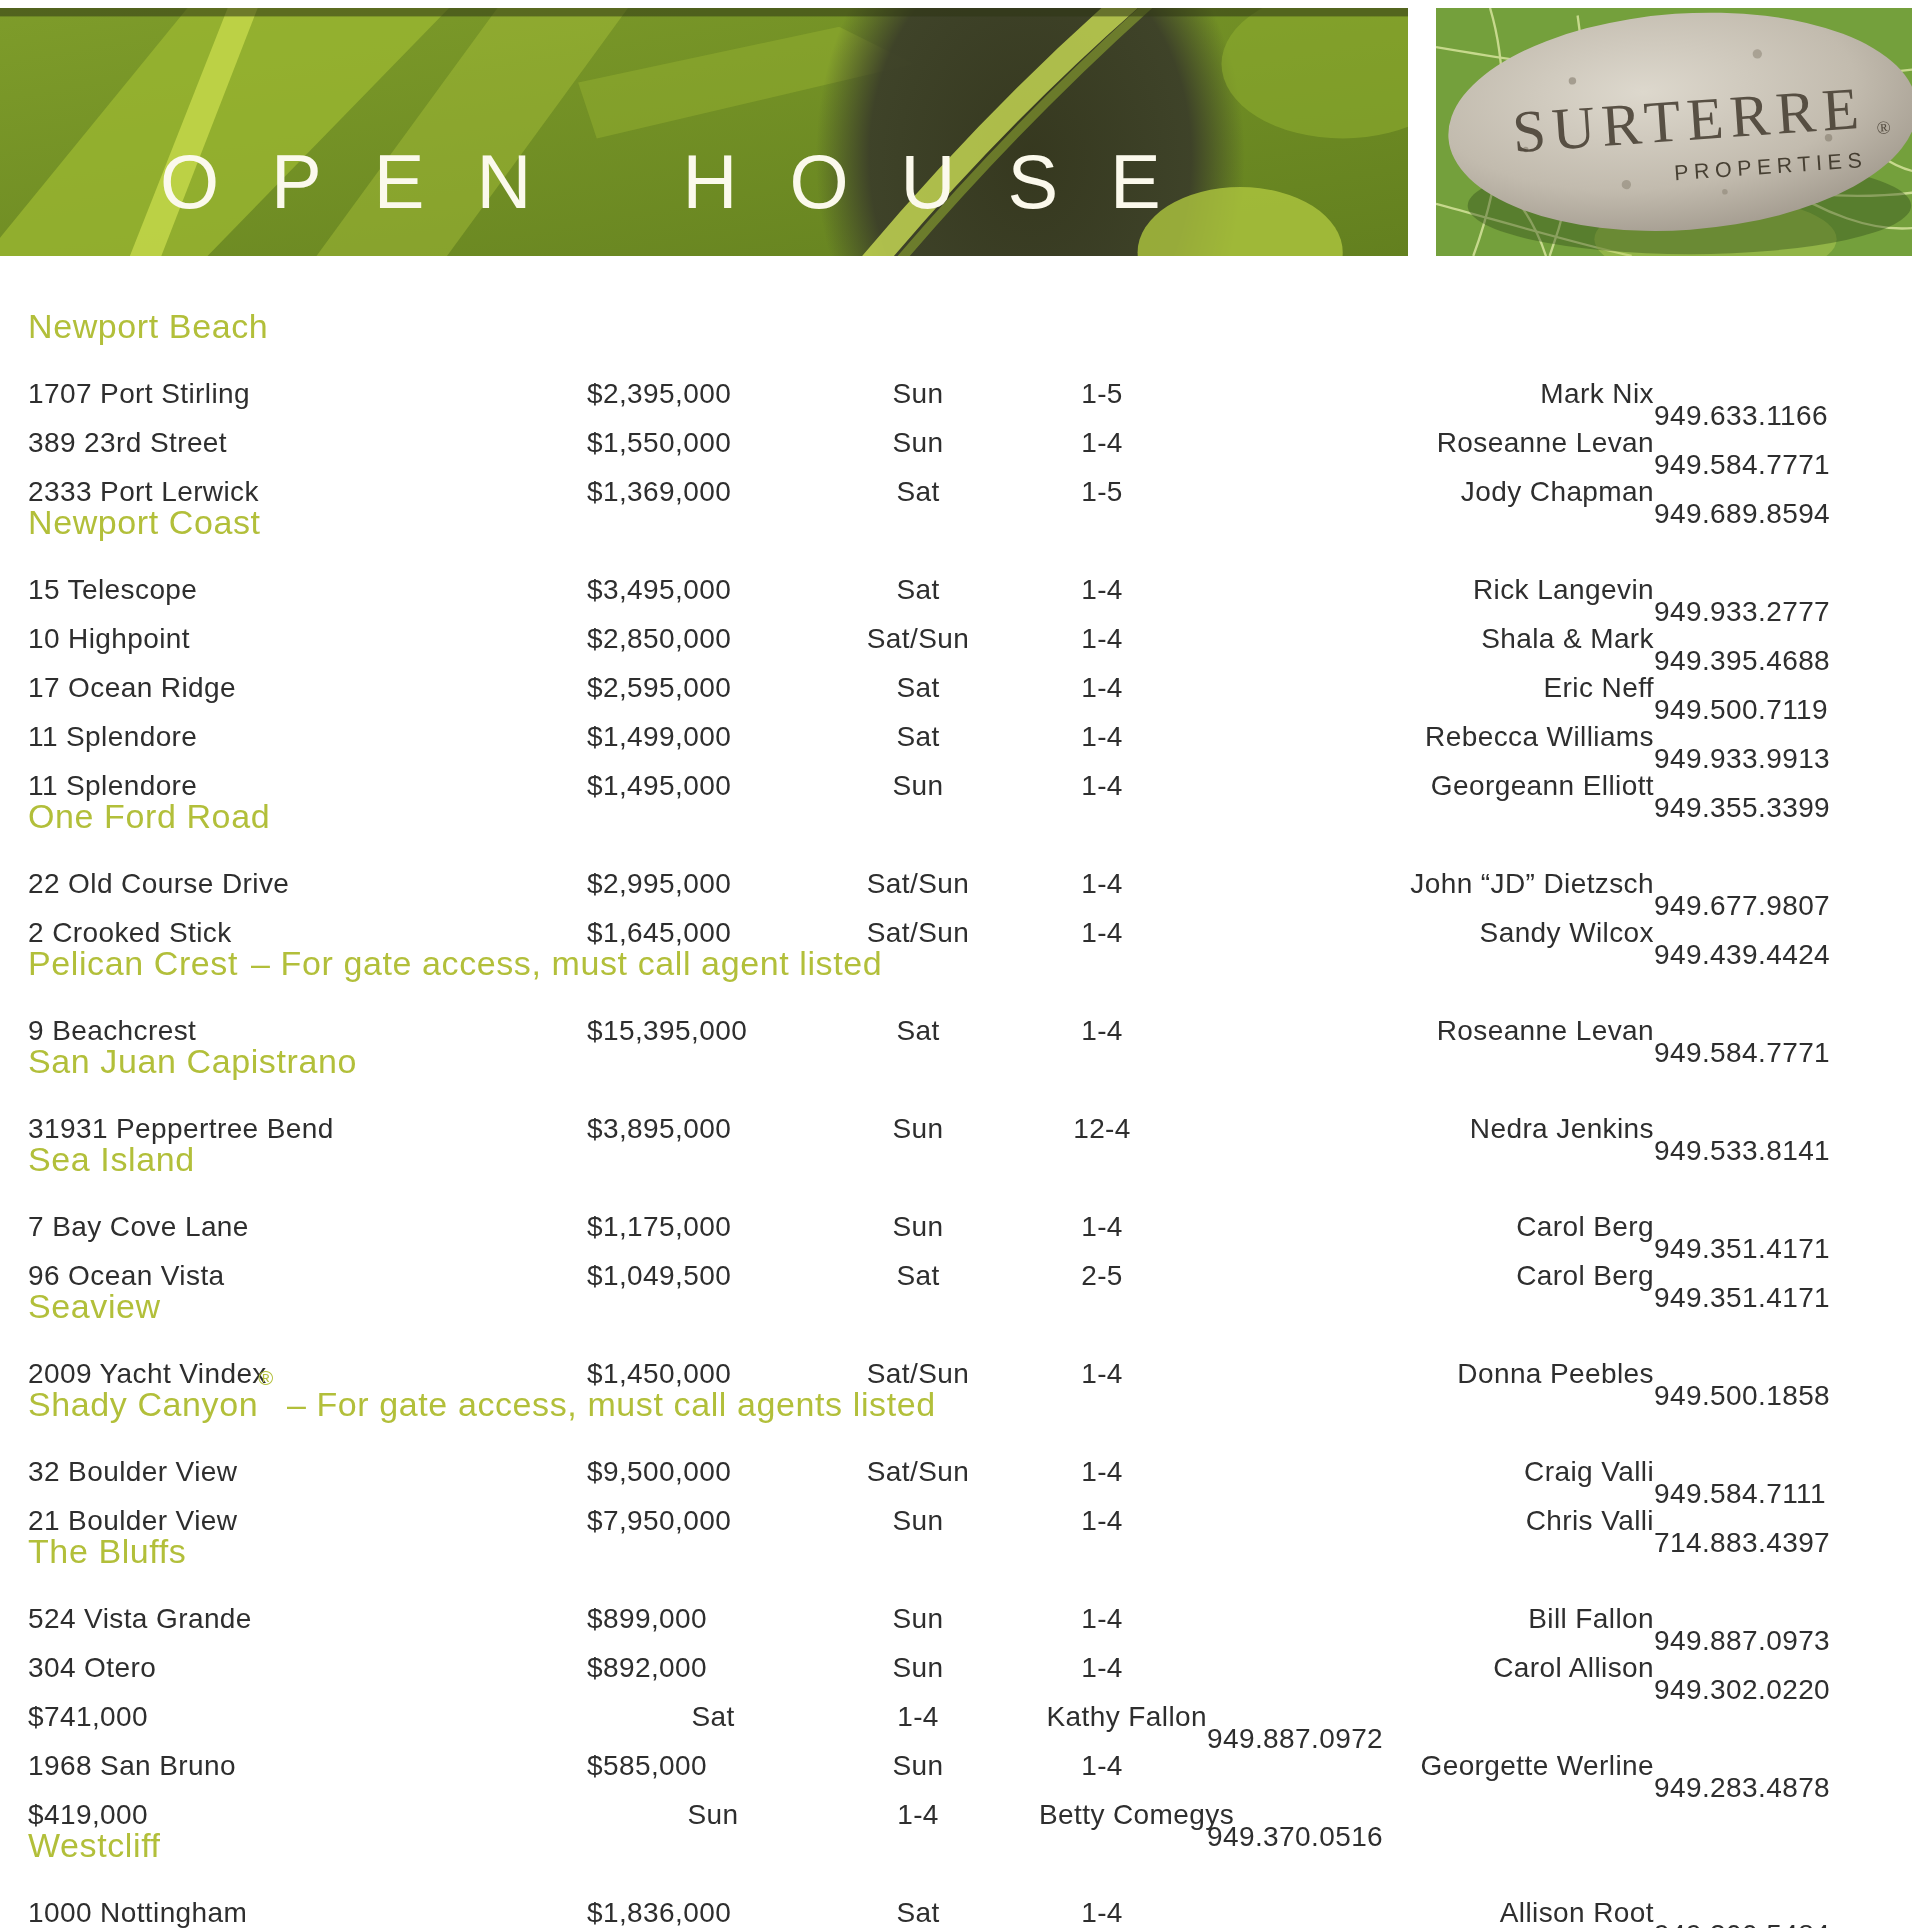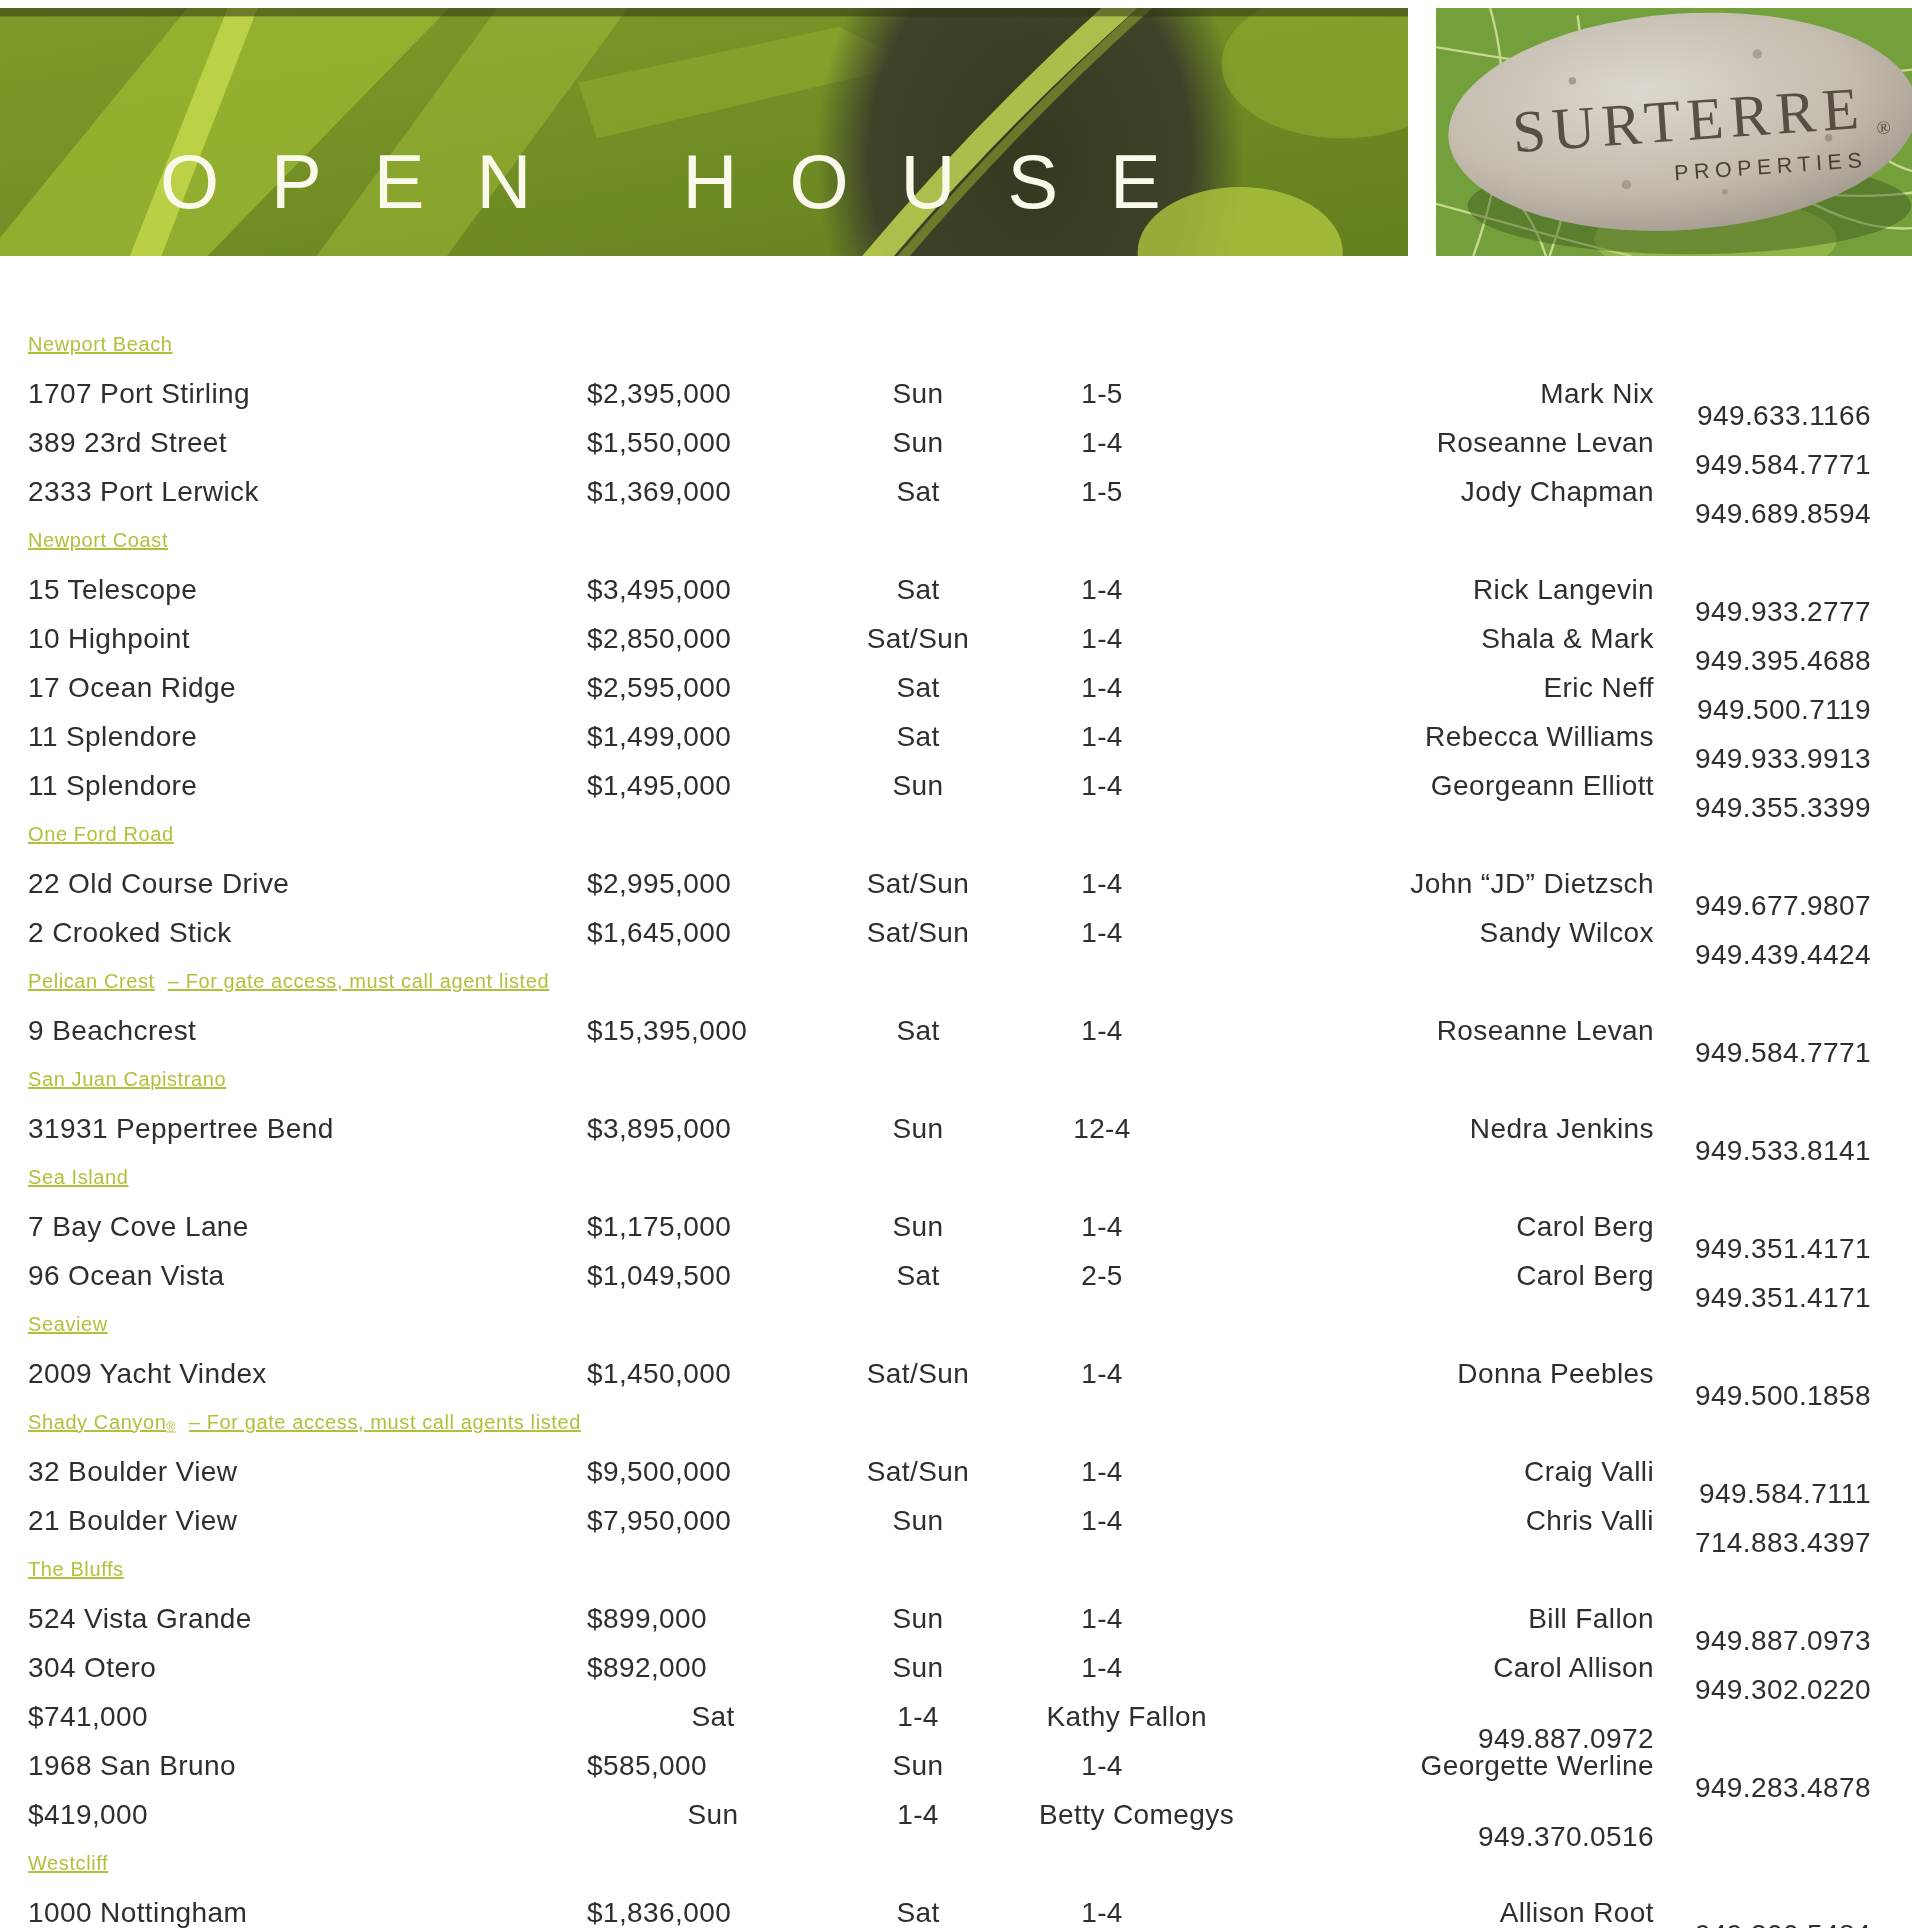--- a/index.html
+++ b/index.html
@@ -16,33 +16,33 @@
     position:absolute; left:160px; top:136px;
     font-size:76px; font-weight:400; letter-spacing:52px; word-spacing:26px;
     color:#fbf9ec; white-space:nowrap; line-height:1;
   }
   .logo { position:relative; flex:1 1 auto; height:248px; overflow:hidden; }
   .logo svg { position:absolute; left:0; top:0; width:100%; height:100%; }
 
   
   .listings { position:absolute; top:307px; left:0; width:1913px; box-sizing:border-box; padding:0 42px 0 28px; }
   .section-heading {
-    height:49px; display:flex; align-items:flex-end;
-    font-size:20px; color:#b2bf3a; letter-spacing:0.6px; white-space:nowrap;text-decoration:underline;
+    height:49px; display:flex; align-items:flex-start;
+    font-size:34px; color:#b2bf3a; letter-spacing:0.6px; white-space:nowrap;
   }
   .section-heading sup { font-size:60%; vertical-align:super; line-height:0; transform:translateY(-7.5px); }
   .section-heading .note { margin-left:13px; }
   .listing-row {
     height:49px; display:grid;
     grid-template-columns:559px 252px 158px 210px 447px 1fr;
     align-items:center; font-size:28px; color:#2e2e2e; letter-spacing:0.4px; white-space:nowrap;
   }
   .cell-day, .cell-time { text-align:center; }
   .cell-agent { padding-left:42px;text-align:right; }
-  .cell-phone { text-align:right;margin-top:44px; }
+  .cell-phone { text-align:left;margin-top:44px; }
 </style>
 </head>
 <body>
 
 <div class="page">
 
   <div class="header">
 
     <div class="banner">
       <svg viewBox="0 0 1510 266" preserveAspectRatio="none" aria-hidden="true">

